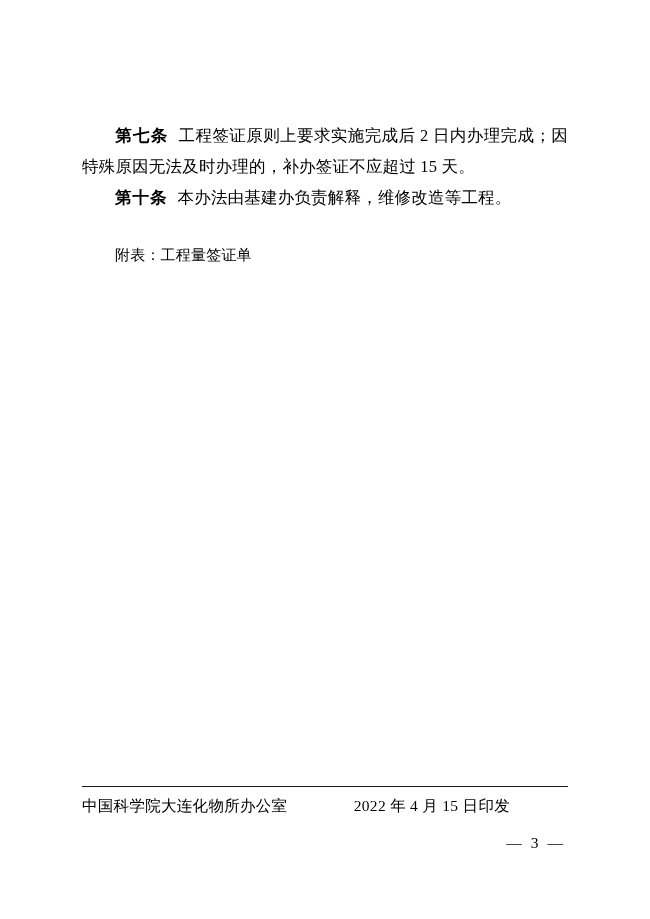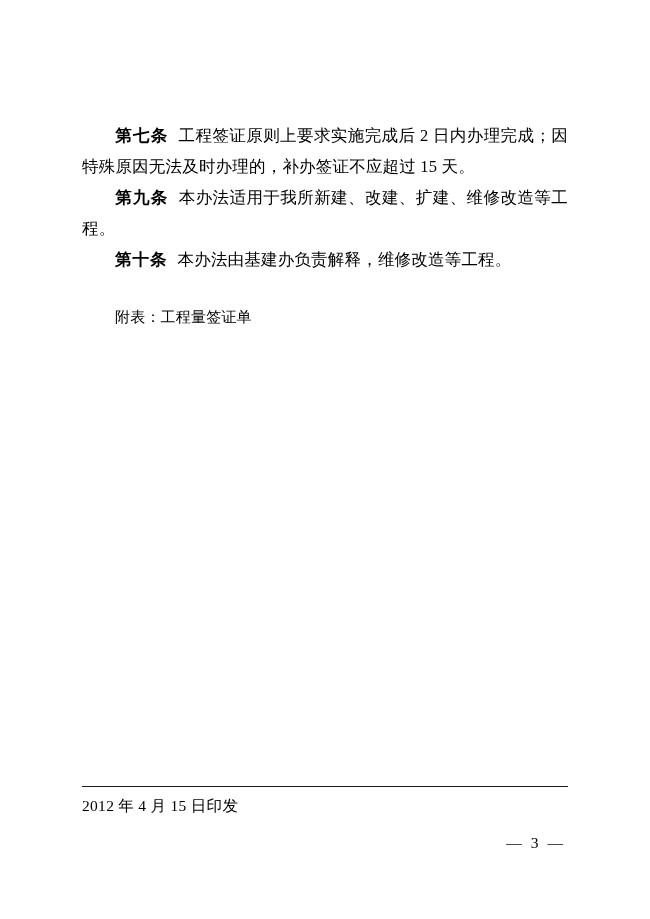--- a/index.html
+++ b/index.html
@@ -98,38 +98,36 @@
 
 <div class="page">
 
   <div class="content">
 
     <p class="para">
       <span class="indent"></span><span class="lead">第七条</span><span class="gap"></span><span>工程签证原则上要求实施完成后 2 日内办理完成；因特殊原因无法及时办理的，补办签证不应超过 15 天。</span>
     </p>
 
 
-    <p class="para">
-      <span class="indent"></span><span class="lead">第九条</span><span class="gap"></span><span>本办法适用于我所新建、改建、扩建、维修改造等工程。</span>
-    </p>
 
     <p class="para">
       <span class="indent"></span><span class="lead">第十条</span><span class="gap"></span><span>本办法由基建办负责解释，维修改造等工程。</span>
     </p>
 
     <p class="attachment">
       <span class="indent"></span><span>附表：工程量签证单</span>
     </p>
 
   </div>
 
   <div class="footer">
     <div class="footer-rule"></div>
     <div class="footer-row">
-      <span class="footer-right">2012 年 4 月 15 日印发</span>
+      <span class="footer-left">中国科学院大连化物所办公室</span>
+      <span class="footer-right">2022 年 4 月 15 日印发</span>
     </div>
   </div>
 
   <div class="page-number">
     <span class="dash">—</span><span>3</span><span class="dash">—</span>
   </div>
 
 </div>
 
 </body></html>

